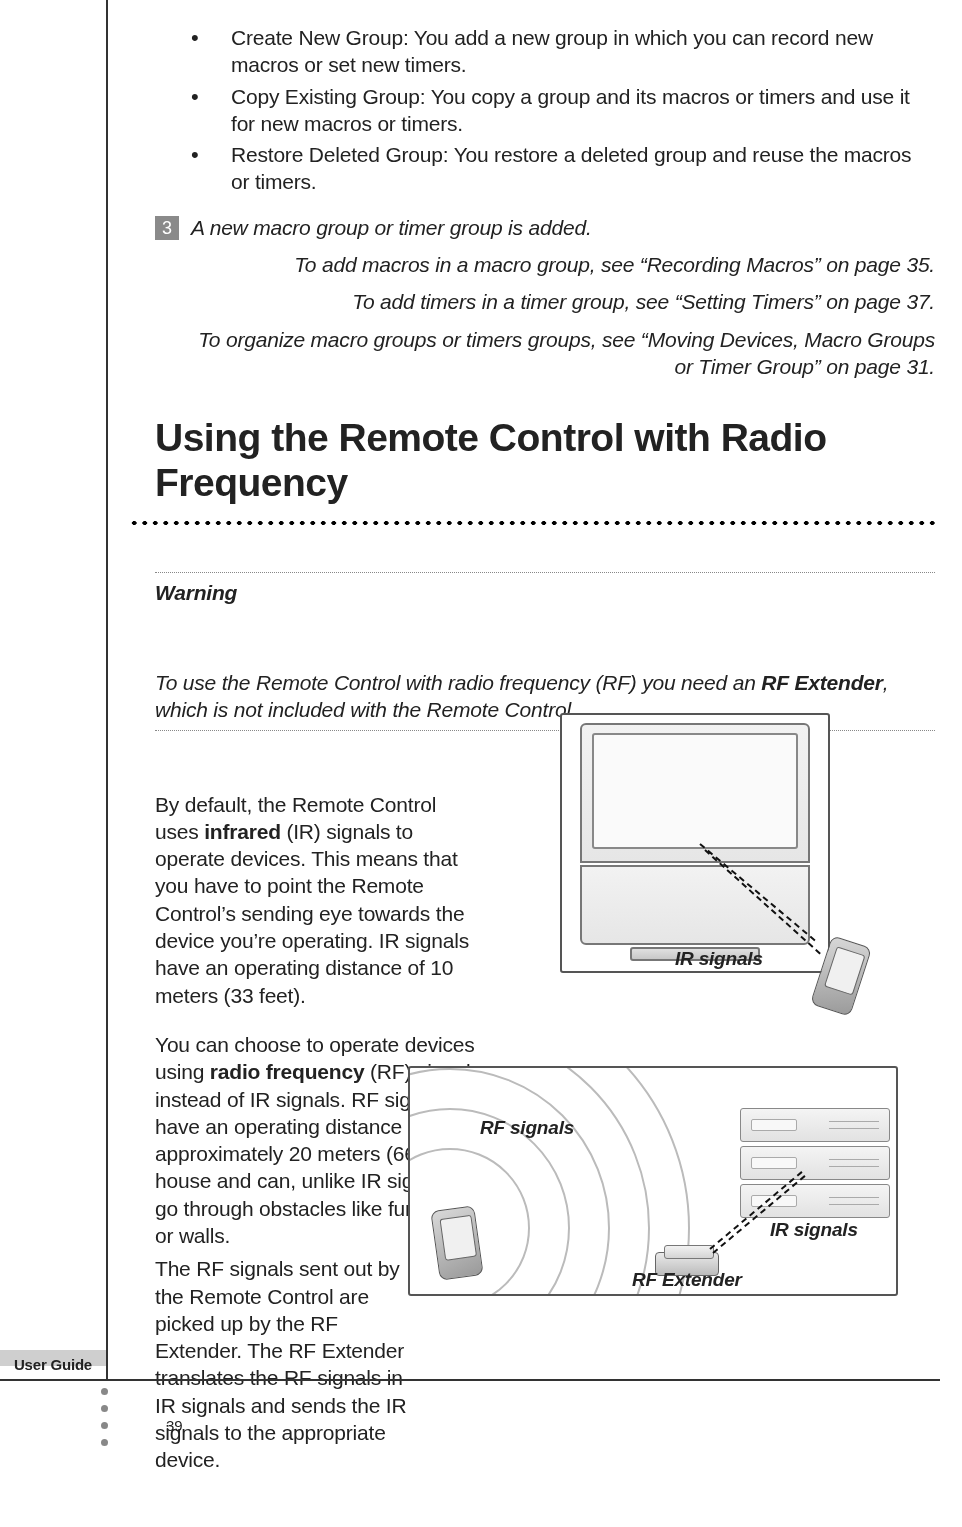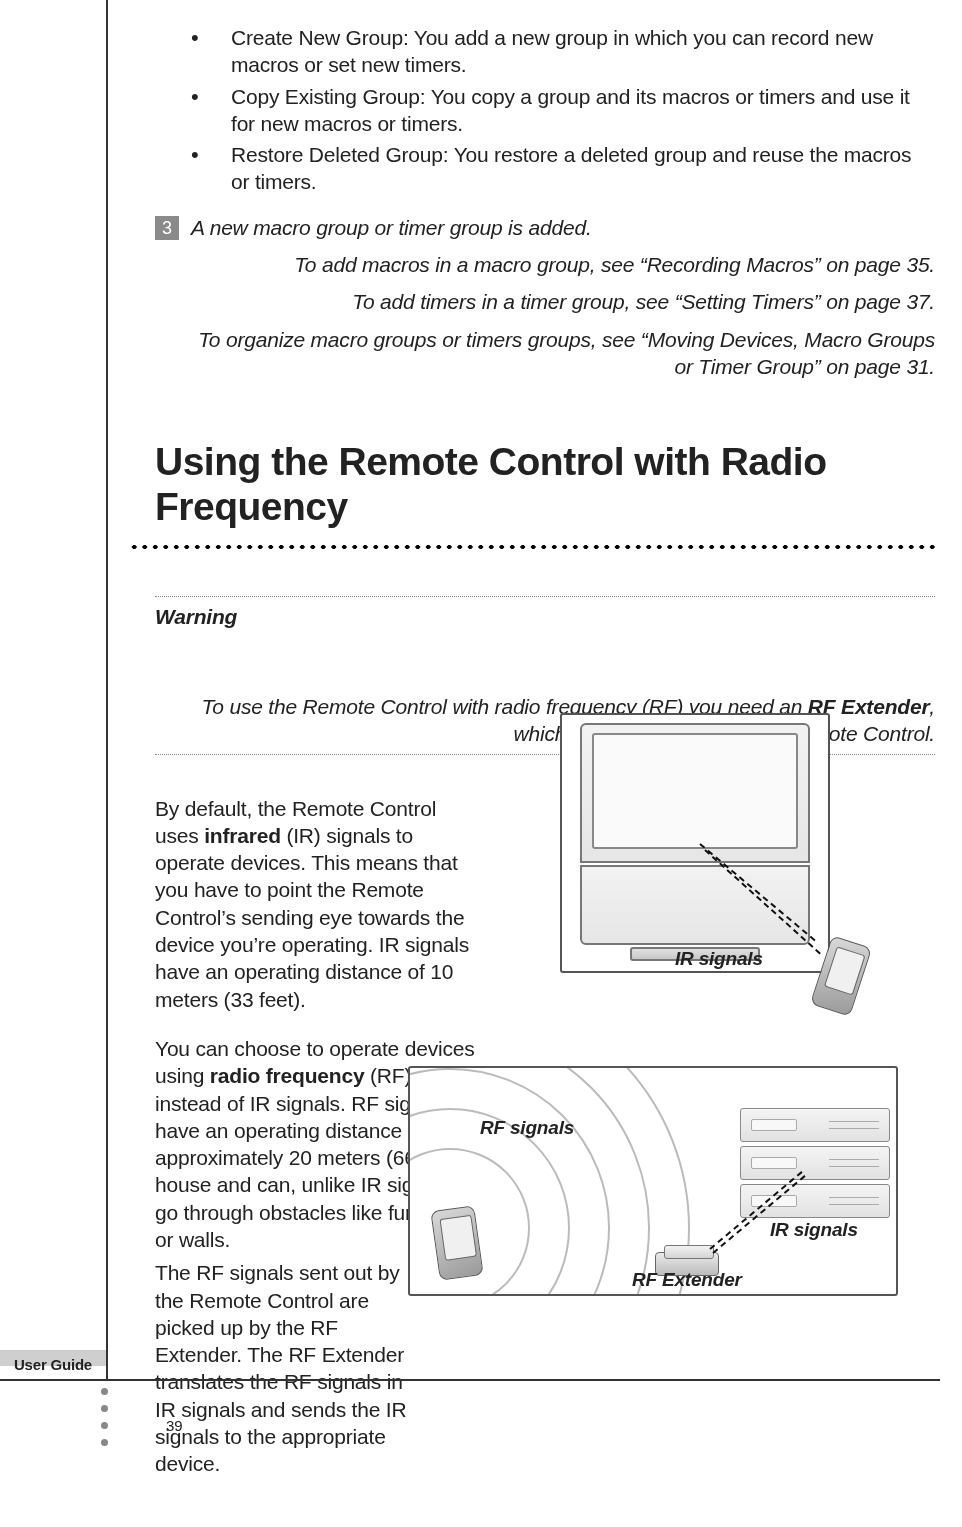--- a/index.html
+++ b/index.html
@@ -71,21 +71,21 @@
   }
   .para {
     margin-top: 14px;
     text-align: right;
   }
   h1.section {
     font-family: "Arial Black", Arial, sans-serif;
     font-weight: 900;
     font-size: 39px;
     line-height: 1.15;
-    margin-top: 60px;
+    margin-top: 36px;
     letter-spacing: -0.5px;
   }
   .dotted-rule {
     margin-top: 12px;
     height: 10px;
     width: 810px;
     margin-left: -26px;
     background-image: radial-gradient(circle, #000 2.1px, transparent 2.2px);
     background-size: 10.5px 10px;
     background-repeat: repeat-x;
@@ -101,24 +101,23 @@
     flex-direction: column;
   }
   .warning-box .wlabel {
     font-weight: 700;
     width: 90px;
     flex: 0 0 90px;
     font-style: italic;
   }
   .warning-box .wtext {
     flex: 1;
-    text-align: right;
   }
   .bodytext {
-    margin-top: 40px;
+    margin-top: 60px;
   }
   .bodytext p { margin-bottom: 22px; }
   .col-left-1 { width: 330px; }
   .col-left-2 { width: 260px; }
   strong { font-weight: 700; }
 
   .fig1 {
     position: absolute;
     left: 500px;
     top: 705px;

